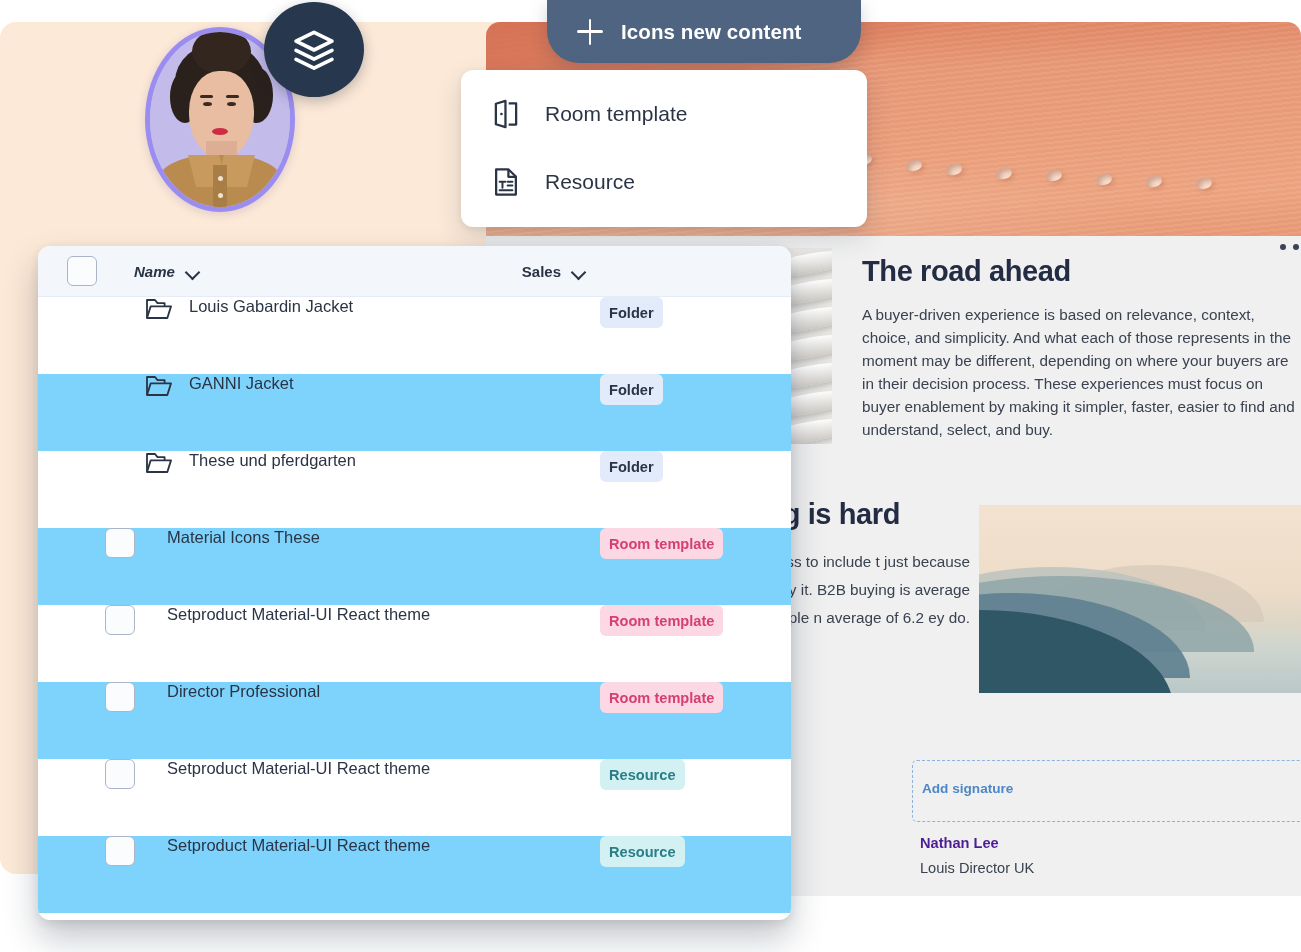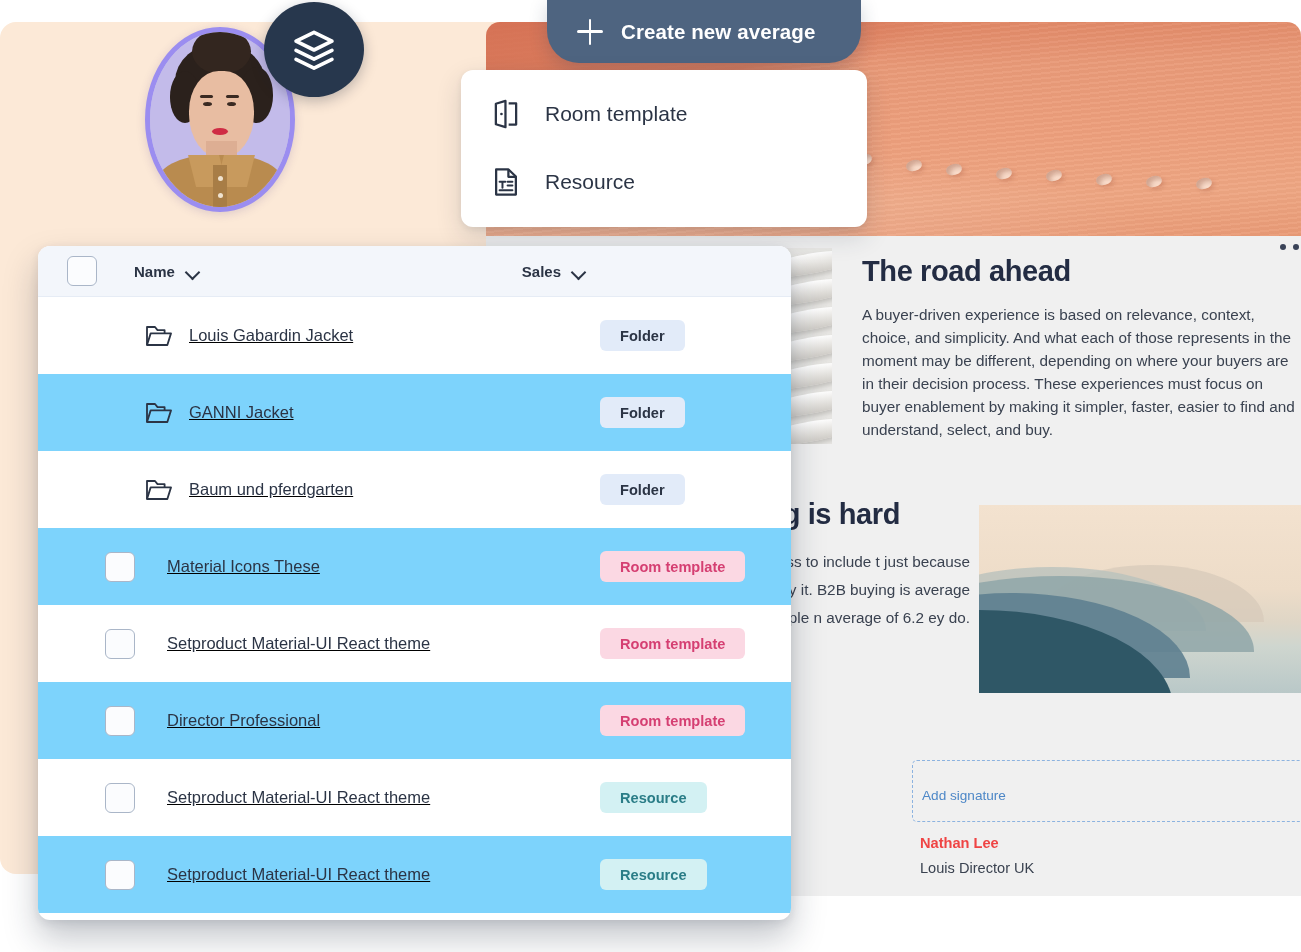--- a/index.html
+++ b/index.html
@@ -97,22 +97,22 @@
   .m3 { bottom: 22%; height: 40%; background:#8fa6a8; opacity:.85; left:-35%; width:120%; }
   .m4 { bottom: 8%;  height: 45%; background:#5e8090; opacity:.9; left:-45%; width:110%; }
   .m5 { bottom: -8%; height: 52%; background:#2f5766; left:-60%; width:120%; }
 
   
   .sig-area { position:absolute; left: 890px; top: 740px; width: 411px; height: 160px; }
   .sig-box {
     position:absolute; left: 22px; top: 20px; width: 430px; height: 62px;
     border: 1.6px dashed #8cb3e0; border-radius: 5px; background: rgba(255,255,255,0);
   }
-  .sig-link { position:absolute; left: 32px; top: 48px; font-size: 13.6px; color:#4d87c7; }
-  .sig-name { position:absolute; left: 30px; top: 95px; font-size: 14.6px; font-weight:700; color:#ef4444; }
+  .sig-link { position:absolute; left: 32px; top: 41px; font-size: 13.6px; color:#4d87c7;font-weight:bold; }
+  .sig-name { position:absolute; left: 30px; top: 95px; font-size: 14.6px; font-weight:700; color:#4c1d95; }
   .sig-role { position:absolute; left: 30px; top: 120px; font-size: 14.6px; color:#3a4250; }
   .doc-bottom-fade { position:absolute; left:486px; top:896px; width:815px; height:56px; background:#ffffff; }
 
   
   .avatar {
     position:absolute; left: 145px; top: 27px; width: 150px; height: 185px;
     border-radius: 50%; overflow:hidden;
     border: 5px solid #9b8df0; background:#c3bbea;
     box-shadow: 0 2px 10px rgba(80,60,140,.18);
   }
@@ -186,38 +186,38 @@
   }
   .chk {
     width: 30px; height: 30px; border:1.6px solid #aab6c8; border-radius:6px; background:#fbfcfe;
     flex:0 0 auto; cursor:pointer;
   }
   .t-head .chk { margin-left: 29px; }
   .th {
     display:flex; align-items:center; gap: 11px;
     font-size: 15px; font-weight:700; color:#2b3445;
   }
-  .th-name { margin-left: 37px; }
+  .th-name { margin-left: 37px; font-style: italic; }
   .th-type { margin-left: 322px; }
   .chev { width:14px; height:9px; position:relative; }
   .chev::before {
     content:""; position:absolute; left:1px; top:0;
     width:9px; height:9px; border-right:2.2px solid #2b3445; border-bottom:2.2px solid #2b3445;
     transform: rotate(45deg);
   }
 
-  .t-row { height: 77px; display:flex; align-items:center; position:relative;text-decoration:underline; }
+  .t-row { height: 77px; display:flex; align-items:flex-start; position:relative; }
   .t-row.alt { background:#7dd3fc; }
   .t-row .chk { margin-left: 67px; }
   .folder-ico { margin-left: 107px; width:28px; height:24px; flex:0 0 auto; }
   .row-name { margin-left: 16px; font-size: 16.5px; color:#2b3445; }
   .row-name.indent { margin-left: 32px; }
   .pill {
     position:absolute; left: 562px; display:inline-flex; align-items:center; justify-content:center;
-    height: 31px; padding: 0 20px; border-radius: 6px;
+    height: 31px; padding: 0 9px; border-radius: 6px;
     font-size: 14.6px; font-weight:700; white-space:nowrap;
   }
   .pill.folder { background:#e2ebf9; color:#2b3445; }
   .pill.room { background:#fbd8e3; color:#d53f72; }
   .pill.resource { background:#d3f1f3; color:#2a7d87; }
 </style>
 </head>
 <body>
 
 <div id="stage">
@@ -309,21 +309,21 @@
   <div class="badge-layers">
     <svg width="46" height="42" viewBox="0 0 24 22" fill="none" aria-hidden="true">
       <path d="M12 1.8 2.6 6.4 12 11l9.4-4.6L12 1.8Z" stroke="#fff" stroke-width="1.9" stroke-linejoin="round"></path>
       <path d="M2.6 11.2 12 15.8l9.4-4.6" stroke="#fff" stroke-width="1.9" stroke-linecap="round" stroke-linejoin="round"></path>
       <path d="M2.6 15.9 12 20.5l9.4-4.6" stroke="#fff" stroke-width="1.9" stroke-linecap="round" stroke-linejoin="round"></path>
     </svg>
   </div>
 
   <div class="create-btn">
     <span class="plus"></span>
-    <span class="lbl">Create new average</span>
+    <span class="lbl">Icons new content</span>
   </div>
 
   <div class="dropdown">
     <div class="dd-item">
       <span class="dd-ico">
         <svg width="30" height="32" viewBox="0 0 22 24" fill="none" aria-hidden="true">
           <path d="M10.6 2.2 3.4 4.3v15.4l7.2 2.1V2.2Z" stroke="#2b3445" stroke-width="1.7" stroke-linejoin="round"></path>
           <path d="M13 4.1h5.6v15.8H13" stroke="#2b3445" stroke-width="1.7" stroke-linejoin="round"></path>
           <circle cx="7.6" cy="12" r="1" fill="#2b3445"></circle>
         </svg>
@@ -378,21 +378,21 @@
       <span class="pill folder">Folder</span>
     </div>
 
     <div class="t-row">
       <span class="folder-ico">
         <svg width="28" height="24" viewBox="0 0 24 21" fill="none" aria-hidden="true">
           <path d="M1.5 18.4V2.6h7l2.2 2.8h6.2v2.4" stroke="#2b3445" stroke-width="1.6" stroke-linejoin="round"></path>
           <path d="M1.5 18.4 4.7 8.2h17.8l-3.2 10.2H1.5Z" stroke="#2b3445" stroke-width="1.6" stroke-linejoin="round"></path>
         </svg>
       </span>
-      <span class="row-name">Baum und pferdgarten</span>
+      <span class="row-name">These und pferdgarten</span>
       <span class="pill folder">Folder</span>
     </div>
 
     <div class="t-row alt">
       <div class="chk"></div>
       <span class="row-name indent">Material Icons These</span>
       <span class="pill room">Room template</span>
     </div>
 
     <div class="t-row">

